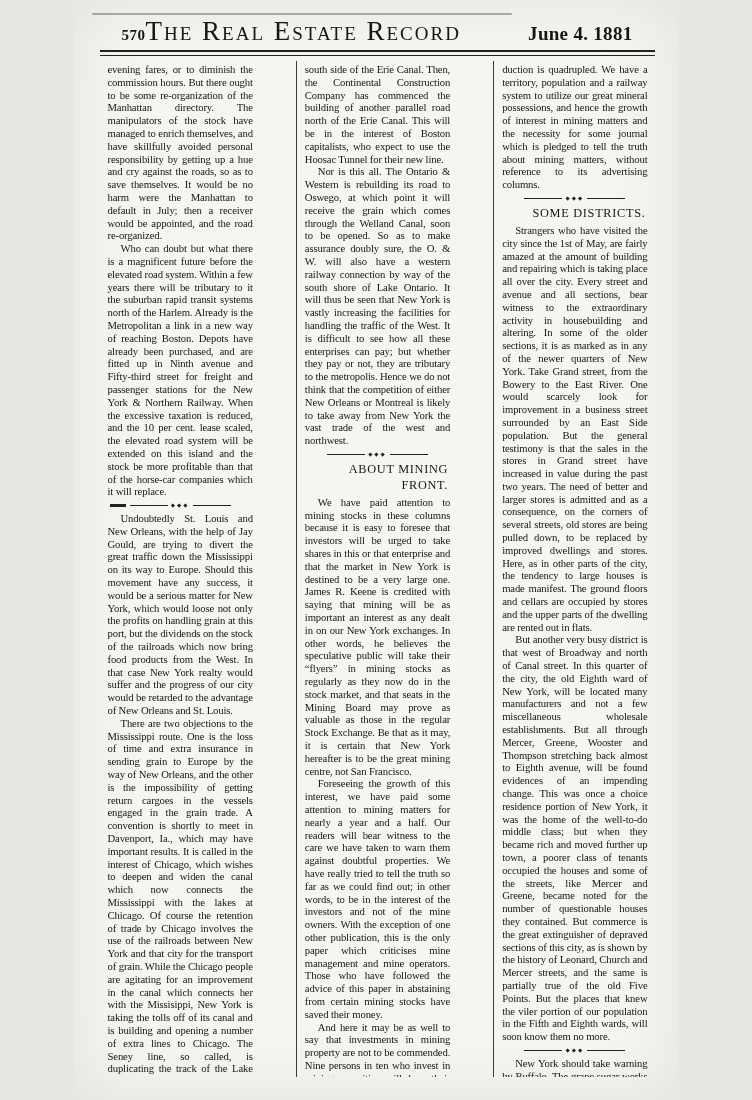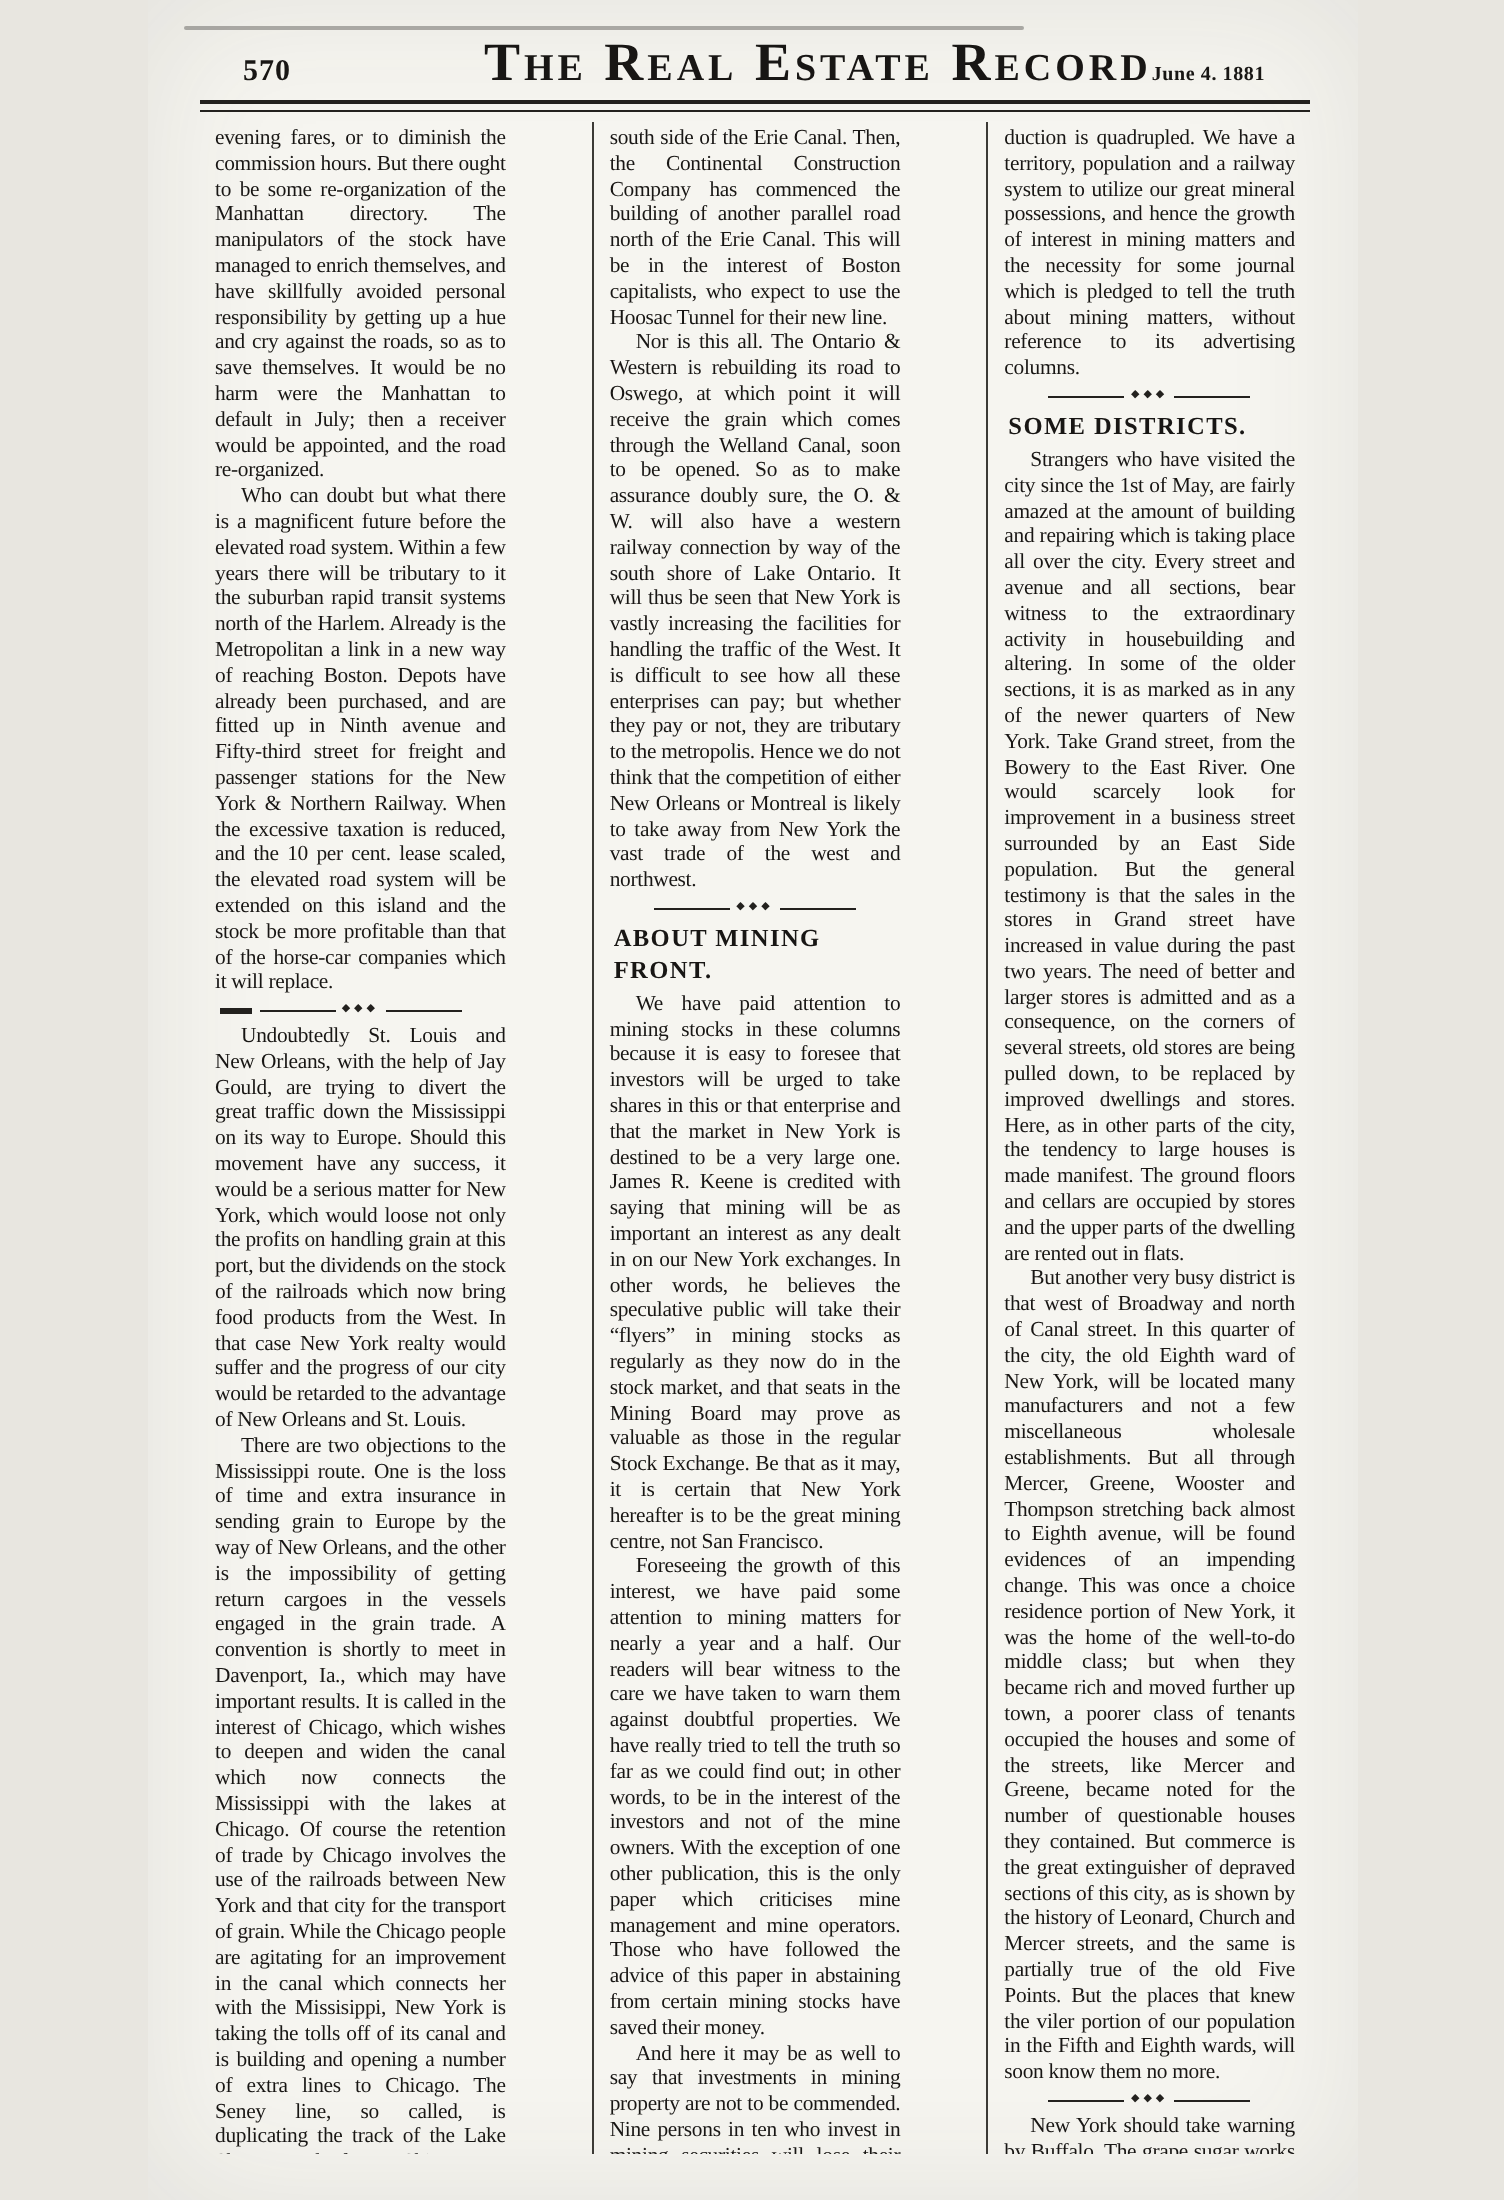--- a/index.html
+++ b/index.html
@@ -18,25 +18,25 @@
   .scan-line{
     position:absolute;top:13px;left:18px;width:420px;height:2px;
     background:rgba(40,38,34,0.35);border-radius:2px;
   }
   .header{
     display:flex;align-items:baseline;justify-content:space-between;
     padding:8px 22px 0 22px;
   }
   .pageno{font-size:15px;font-weight:bold;letter-spacing:0.5px;}
   .masthead{
-    margin:0;flex:1;text-align:right;
-    font-size:27px;font-weight:700;font-variant:small-caps;
+    margin:0;flex:1;text-align:left;
+    font-size:27px;font-weight:400;font-variant:small-caps;
     letter-spacing:2px;line-height:1;
   }
-  .date{font-size:10px;font-weight:bold;letter-spacing:0.3px;}
+  .date{font-size:19px;font-weight:bold;letter-spacing:0.3px;}
   .double-rule{
     margin-top:5px;height:3px;
     border-top:2.5px solid #23211e;
     border-bottom:1px solid #23211e;
   }
   .columns{
     display:flex;
     margin-top:5px;
     height:1016px;
   }
@@ -47,23 +47,23 @@
     font-size:10.7px;
     line-height:12.8px;
     letter-spacing:-0.15px;
     text-align:justify;
   }
   .column + .column{border-left:1px solid #3c3a36;margin-left:36px;}
   .para{margin:0;text-indent:13px;}
   .para.noindent{text-indent:0;}
   .heading{
     margin:3px 2px 2px 2px;
-    font-size:12.3px;font-weight:bold;
+    font-size:12.3px;font-weight:normal;
     letter-spacing:0.7px;
-    text-align:left;line-height:1.3;
+    text-align:right;line-height:1.3;
     text-indent:0;
   }
   .divider{
     position:relative;
     height:9px;margin:3px 0 2px 0;
     display:flex;align-items:center;justify-content:center;
     color:#23211e;
   }
   .end-dash{
     position:absolute;left:2px;top:3px;

